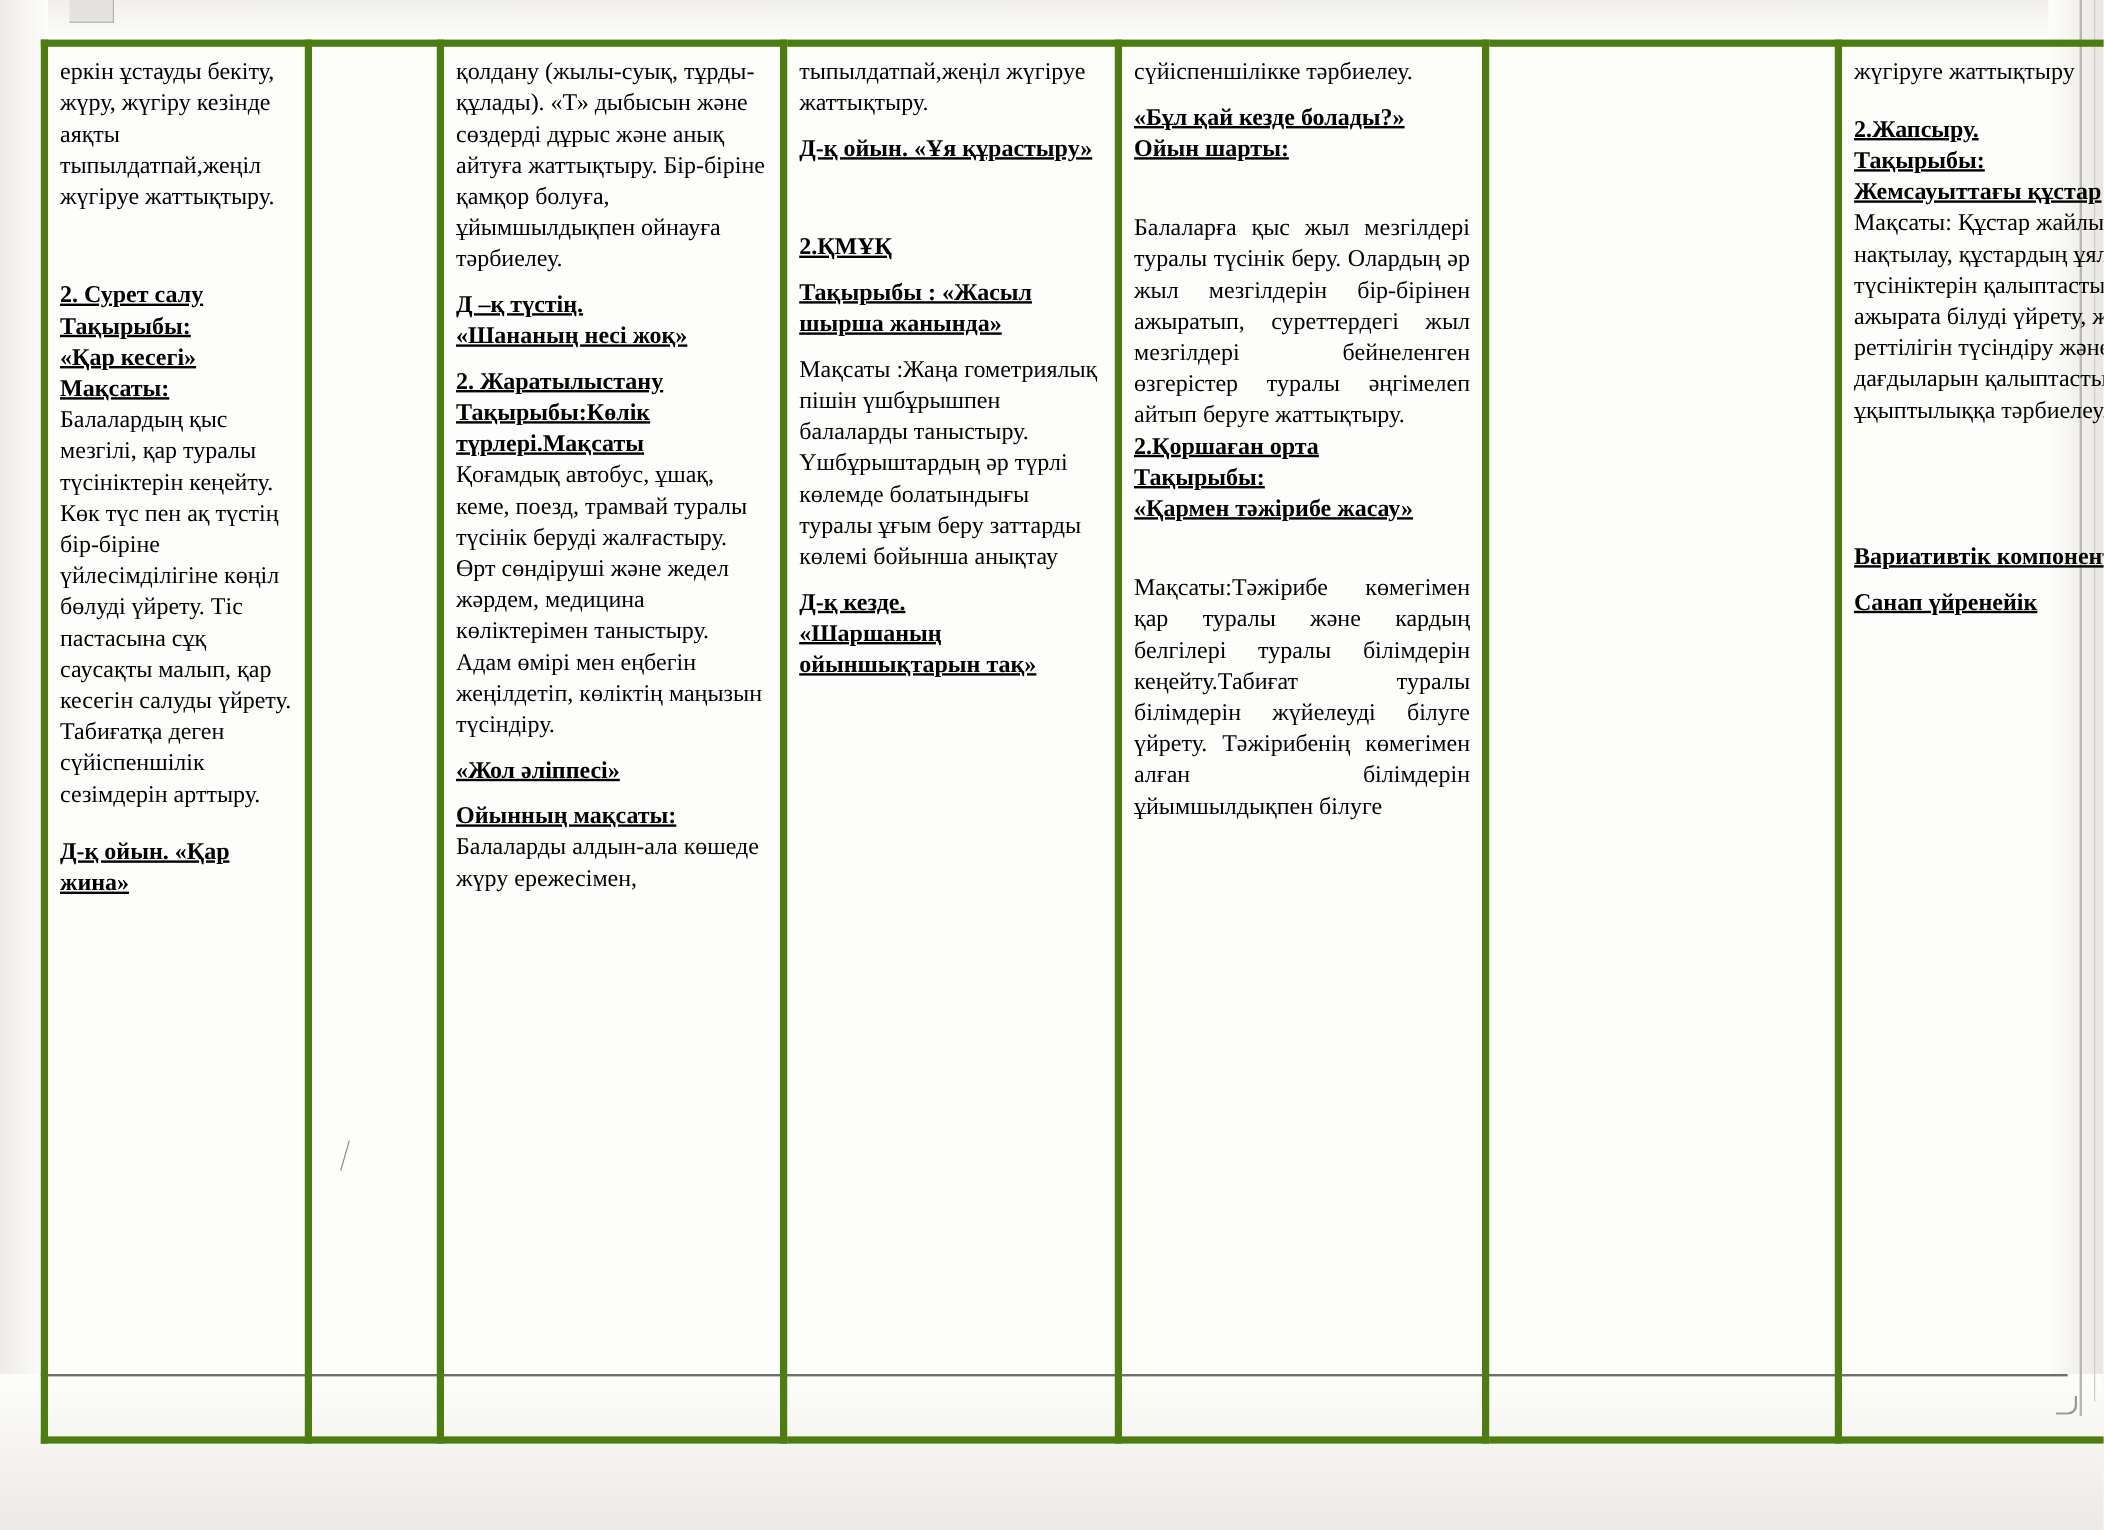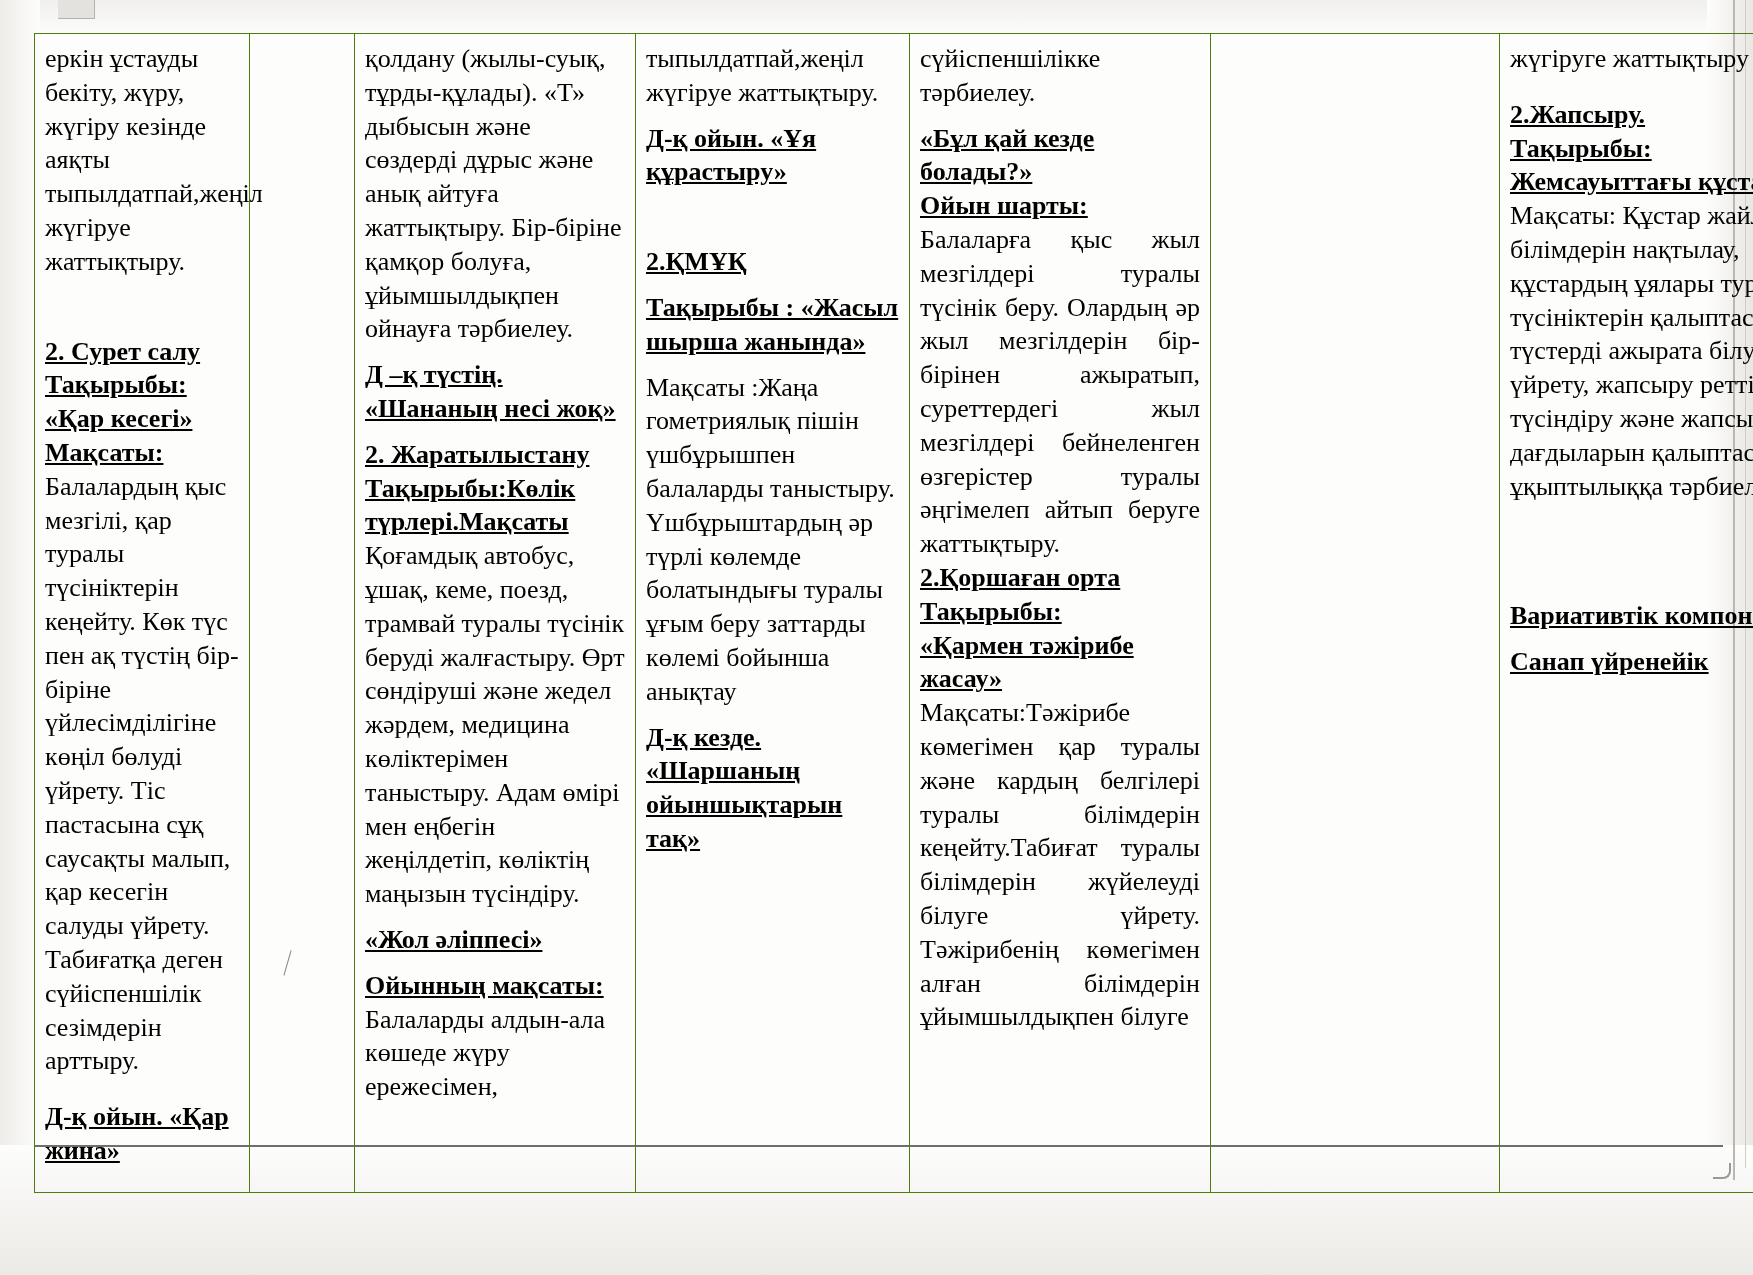--- a/index.html
+++ b/index.html
@@ -84,42 +84,43 @@
   
   table.doc-table {
     position: absolute;
     left: 34px;
     top: 33px;
     width: 1655px;
     border-collapse: collapse;
     table-layout: fixed;
   }
   table.doc-table td {
-    border: 1px solid #4d7c0f;
+    border: 6px solid #4d7c0f;
     vertical-align: top;
     padding: 8px 10px 10px 10px;
-    font-size: 26px;
+    font-size: 20px;
     line-height: 1.30;
     height: 1140px;
   }
   .col-a { width: 194px; }
   .col-b { width: 84px; }
   .col-c { width: 260px; }
   .col-d { width: 253px; }
   .col-e { width: 280px; }
   .col-f { width: 268px; }
   .col-g { width: 316px; }
 
   .cell p {
     margin: 0 0 0 0;
     text-align: left;
   }
   .cell p.just {
     text-align: justify;
     text-align-last: left;
+    margin-top: 40px;
   }
   .cell p.gap-sm { margin-top: 12px; }
   .cell p.gap-md { margin-top: 22px; }
   .cell p.gap-lg { margin-top: 56px; }
   .cell p.gap-xl { }
   .cell p.gap-xxl { margin-top: 96px; }
   .b { font-weight: bold; text-decoration: underline; }
 </style>
 </head>
 <body>

